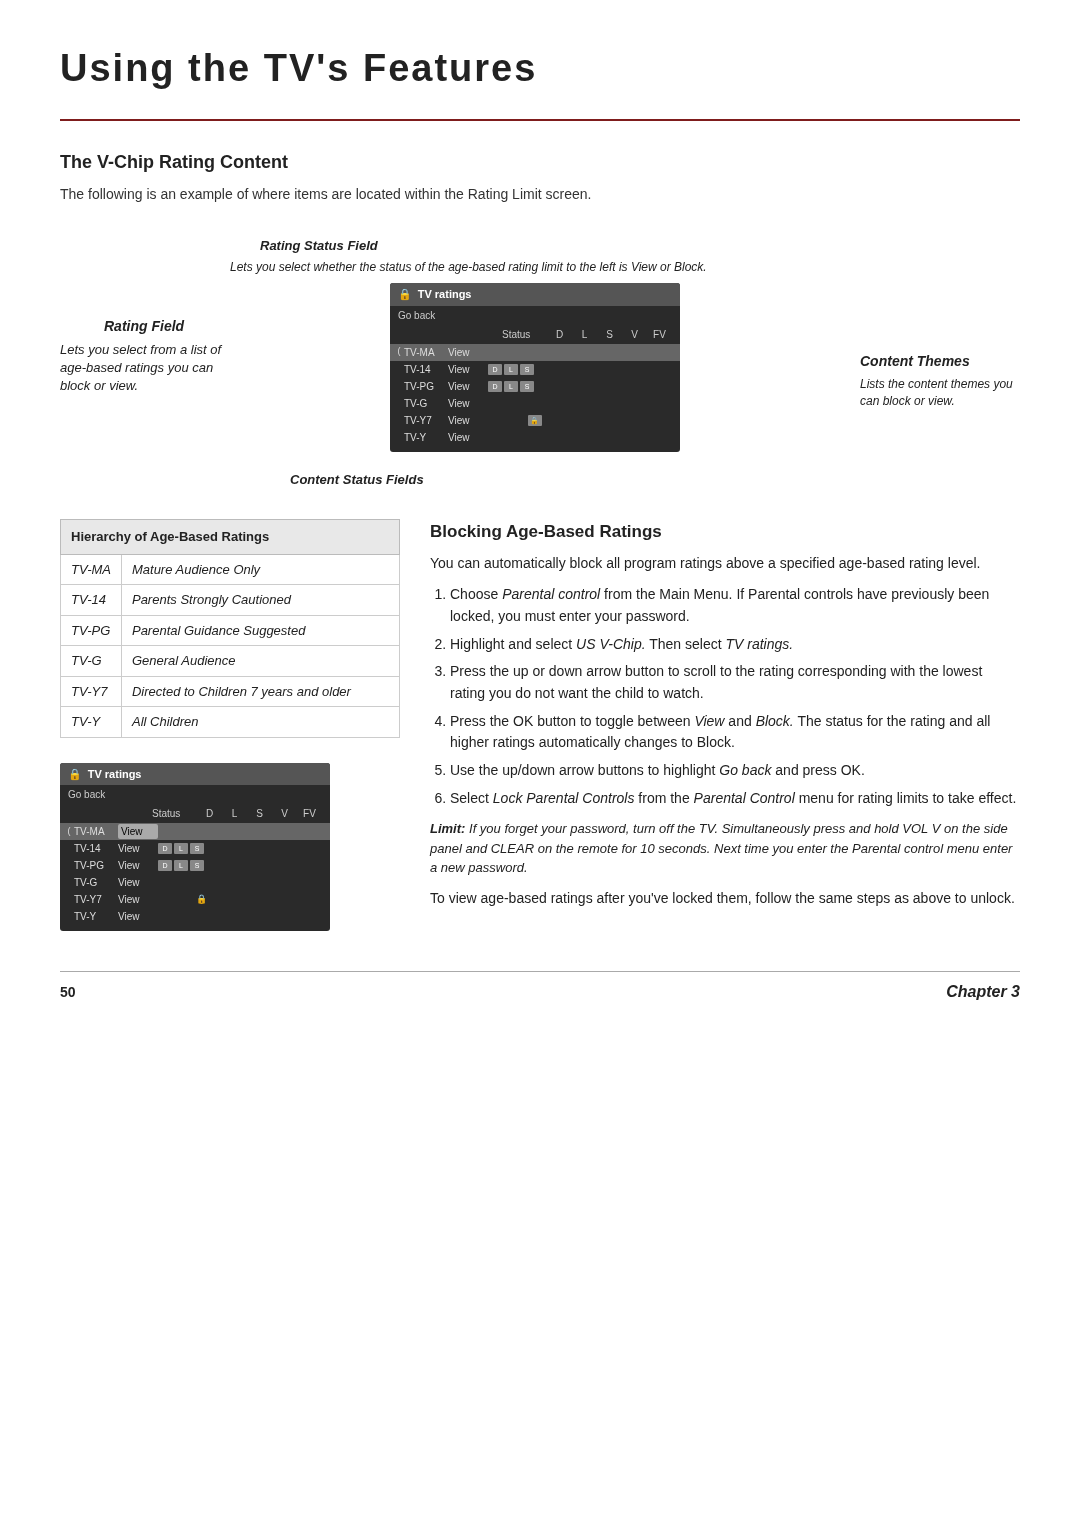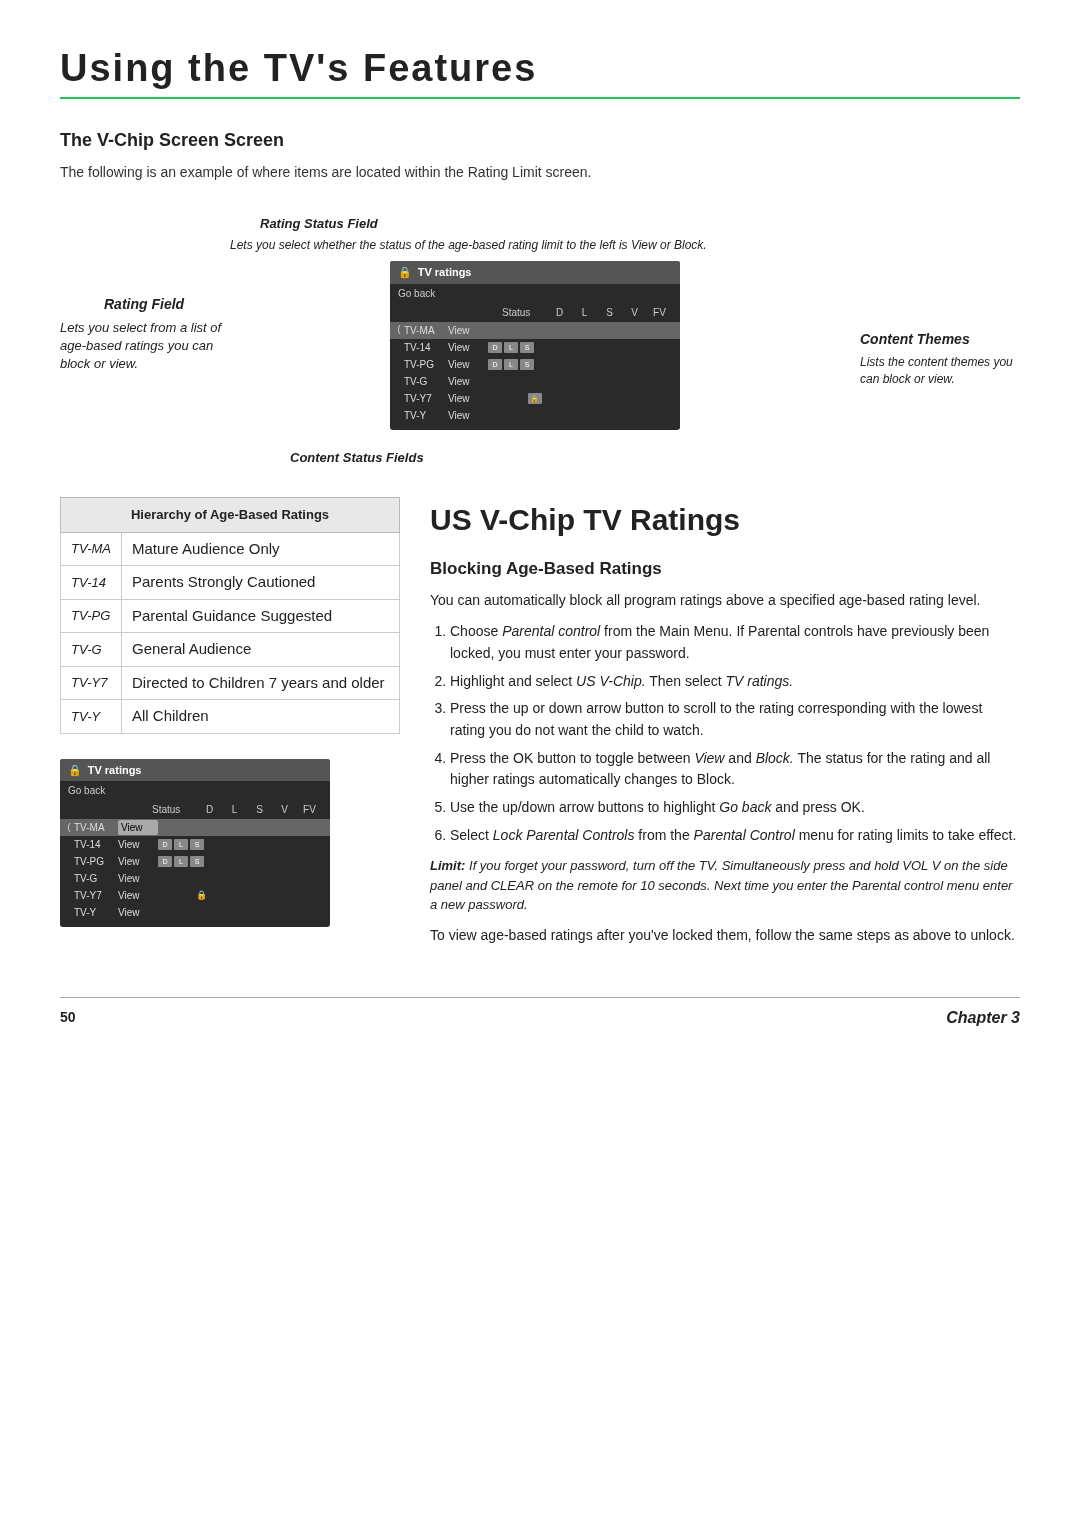--- a/index.html
+++ b/index.html
@@ -13,22 +13,22 @@
       font-size: 15px;
       line-height: 1.5;
     }
 
     
     .page-title {
       font-size: 38px;
       font-weight: 900;
       font-family: Arial Black, Arial, sans-serif;
       letter-spacing: 2px;
-      border-bottom: 2px solid #22c55e;
-      padding-bottom: 0;
+      border-bottom: 2px solid #7f1d1d;
+      padding-bottom: 22px;
       margin-bottom: 28px;
     }
 
     
     .section-heading {
       font-size: 18px;
       font-weight: bold;
       margin-bottom: 8px;
     }
 
@@ -217,38 +217,39 @@
       width: 100%;
       border-collapse: collapse;
       font-size: 13px;
       margin-bottom: 25px;
     }
     .hierarchy-table thead tr {
       background: #e8e8e8;
     }
     .hierarchy-table th {
       padding: 7px 10px;
-      text-align: center;
+      text-align: left;
       font-weight: bold;
       font-size: 13px;
       border: 1px solid #bbb;
     }
     .hierarchy-table td {
       padding: 5px 10px;
       border: 1px solid #ccc;
       vertical-align: middle;
     }
     .hierarchy-table td:first-child {
       font-style: italic;
       font-weight: 500;
       white-space: nowrap;
       width: 60px;
     }
     .hierarchy-table td:last-child {
-      font-size: 15px;
+      font-style: italic;
+      font-size: 13px;
     }
 
     
     .tv-ratings-box2 {
       background: #2a2a2a;
       color: #fff;
       width: 270px;
       border-radius: 3px;
       overflow: hidden;
       font-size: 11px;
@@ -321,21 +322,21 @@
       font-size: 16px;
       font-weight: bold;
       font-style: italic;
     }
   </style>
 </head>
 <body>
 
 <div class="page-title">Using the TV's Features</div>
 
-<div class="section-heading">The V-Chip Screen Screen</div>
+<div class="section-heading">The V-Chip Rating Content</div>
 <div class="intro-text">The following is an example of where items are located within the Rating Limit screen.</div>
 
 <div class="vchip-diagram">
 
   <div class="left-annotation">
     <div class="ann-title">Rating Field</div>
     <div class="ann-text">Lets you select from a list of age-based ratings you can block or view.</div>
   </div>
 
   <div class="center-diagram">
@@ -526,21 +527,20 @@
         <span class="row-arrow"></span>
         <span class="row-rating">TV-Y</span>
         <span class="row-status">View</span>
         <span class="row-icons"></span>
       </div>
       <div class="tv-ratings-bottom"></div>
     </div>
   </div>
 
   <div class="right-column">
-    <div class="us-vchip-heading">US V-Chip TV Ratings</div>
     <div class="sub-heading">Blocking Age-Based Ratings</div>
     <div class="body-text">You can automatically block all program ratings above a specified age-based rating level.</div>
 
     <ol class="numbered-list">
       <li>
         Choose <em>Parental control</em> from the Main Menu. If Parental controls have previously been locked, you must enter your password.
       </li>
       <li>
         Highlight and select <em>US V-Chip.</em> Then select <em>TV ratings.</em>
       </li>

